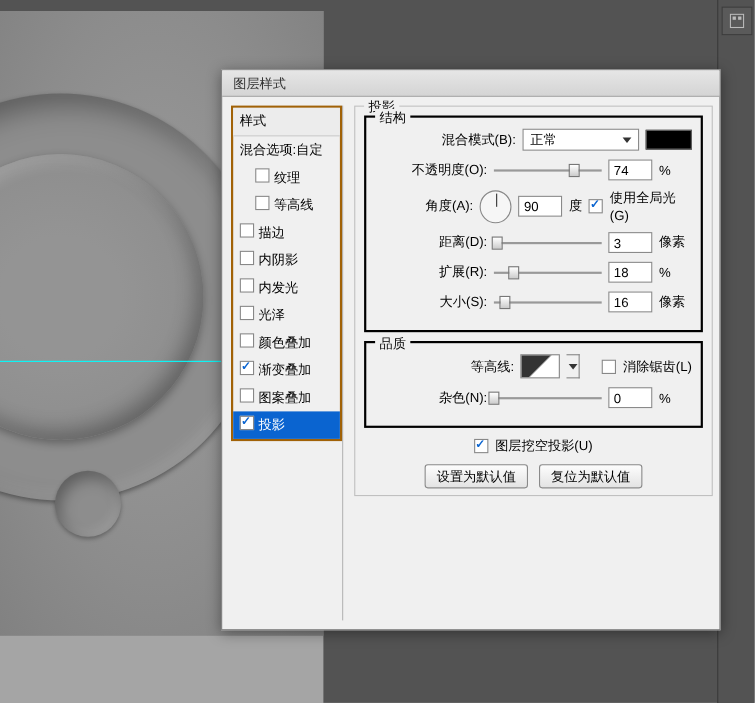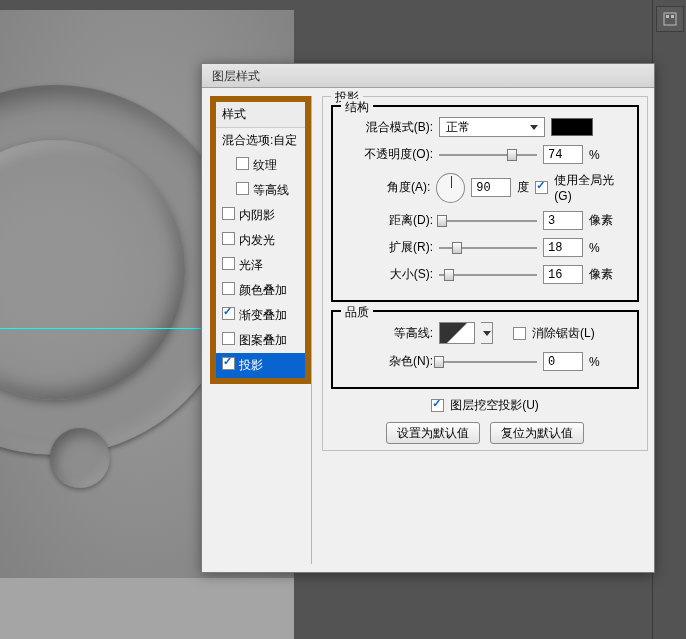--- a/index.html
+++ b/index.html
@@ -17,41 +17,41 @@
 .dock { position: absolute; right: 0; top: 0; width: 34px; height: 100%; background: #535353; border-left: 1px solid #3a3a3a; }
 .dock-btn { width: 28px; height: 26px; margin: 6px auto; background: #5a5a5a; border: 1px solid #3c3c3c; display: flex; align-items: center; justify-content: center; color: #ccc; }
 
 
 .dialog { position: absolute; left: 201px; top: 63px; width: 454px; height: 510px; background: #f0f0f0; border: 1px solid #7a7a7a; box-shadow: 0 2px 12px rgba(0,0,0,0.4); }
 .titlebar { height: 24px; background: linear-gradient(#e6e6e6, #d4d4d4); border-bottom: 1px solid #a0a0a0; padding: 4px 10px; color: #333; }
 .dialog-body { display: flex; height: calc(100% - 24px); padding: 0; }
 
 
 .styles-col { width: 102px; border-right: 1px solid #b5b5b5; display: flex; flex-direction: column; margin: 8px 0 8px 8px; }
-.fieldset { border: 6px solid #a16207; }
+.fieldset { border: 2px solid #a16207; }
 .fieldset-title { padding: 4px 6px; background: #ececec; border-bottom: 1px solid #ccc; }
 .style-list { }
 .style-item { padding: 4px 6px; display: flex; align-items: flex-start; gap: 4px; white-space: nowrap; }
 .style-item.indent { padding-left: 20px; }
 .style-item.sel { background: #0a64d0; color: #fff; }
 .cb { width: 13px; height: 13px; appearance: none; border: 1px solid #888; background: #fff; position: relative; flex-shrink: 0; }
 .cb:checked::after { content: "✓"; position: absolute; left: 0; top: -3px; font-size: 11px; color: #0a64d0; font-weight: bold; }
 
 
 .settings-col { flex: 1; padding: 8px 6px 8px 10px; overflow: hidden; }
 .group { border: 1px solid #c0c0c0; padding: 8px 8px 6px 8px; margin-bottom: 10px; position: relative; }
 .group-title { position: absolute; top: -8px; left: 8px; background: #f0f0f0; padding: 0 4px; }
 .sub { border: 2px solid #000000; padding: 10px 8px 8px 20px; position: relative; margin-bottom: 8px; }
 .sub-title { position: absolute; top: -8px; left: 8px; background: #f0f0f0; padding: 0 4px; }
 
-.row { display: flex; align-items: center; gap: 6px; margin-bottom: 8px; }
+.row { display: flex; align-items: center; gap: 6px; margin-bottom: 8px; justify-content: flex-end; }
 .lbl { width: 80px; text-align: right; }
 .select { flex: 0 0 106px; height: 20px; border: 1px solid #8a8a8a; background: #fff; display: flex; align-items: center; padding: 0 6px; justify-content: space-between; }
 .swatch { width: 42px; height: 18px; background: #000; border: 1px solid #666; }
-.val { width: 40px; height: 19px; border: 1px solid #8a8a8a; background: #fff; padding: 0 4px; text-align: left; font-family: Liberation Mono, monospace; }
+.val { width: 40px; height: 19px; border: 1px solid #8a8a8a; background: #fff; padding: 0 4px; text-align: left; }
 .unit { width: 30px; }
 .slider { position: relative; height: 14px; flex: 0 0 98px; }
 .slider::before { content: ""; position: absolute; left: 0; right: 0; top: 6px; height: 2px; background: #999; }
 .thumb { position: absolute; top: 1px; width: 10px; height: 12px; background: linear-gradient(#fff,#ccc); border: 1px solid #777; transform: translateX(-5px); }
 .angle-knob { width: 30px; height: 30px; border: 1px solid #888; border-radius: 50%; position: relative; background: #f6f6f6; }
 .angle-knob::after { content: ""; position: absolute; left: 50%; top: 2px; width: 1px; height: 12px; background: #333; }
 .contour { width: 36px; height: 22px; border: 1px solid #888; background: linear-gradient(135deg,#333 0%, #333 48%, #fff 52%, #fff 100%); display: inline-block; position: relative; }
 .contour-dd { width: 12px; height: 22px; border: 1px solid #888; border-left: none; display: inline-flex; align-items: center; justify-content: center; }
 .btn { height: 22px; padding: 0 10px; background: linear-gradient(#fdfdfd,#e3e3e3); border: 1px solid #8a8a8a; border-radius: 3px; }
 .btn-row { display: flex; gap: 10px; justify-content: center; margin-top: 6px; align-items: center; }
@@ -95,20 +95,24 @@
               <div class="style-item indent">
                 <input type="checkbox" class="cb" style="">
                 <span>纹理</span>
               </div>
               <div class="style-item indent">
                 <input type="checkbox" class="cb" style="">
                 <span>等高线</span>
               </div>
               <div class="style-item">
                 <input type="checkbox" class="cb" style="">
+                <span>描边</span>
+              </div>
+              <div class="style-item">
+                <input type="checkbox" class="cb" style="">
                 <span>内阴影</span>
               </div>
               <div class="style-item">
                 <input type="checkbox" class="cb" style="">
                 <span>内发光</span>
               </div>
               <div class="style-item">
                 <input type="checkbox" class="cb" style="">
                 <span>光泽</span>
               </div>

